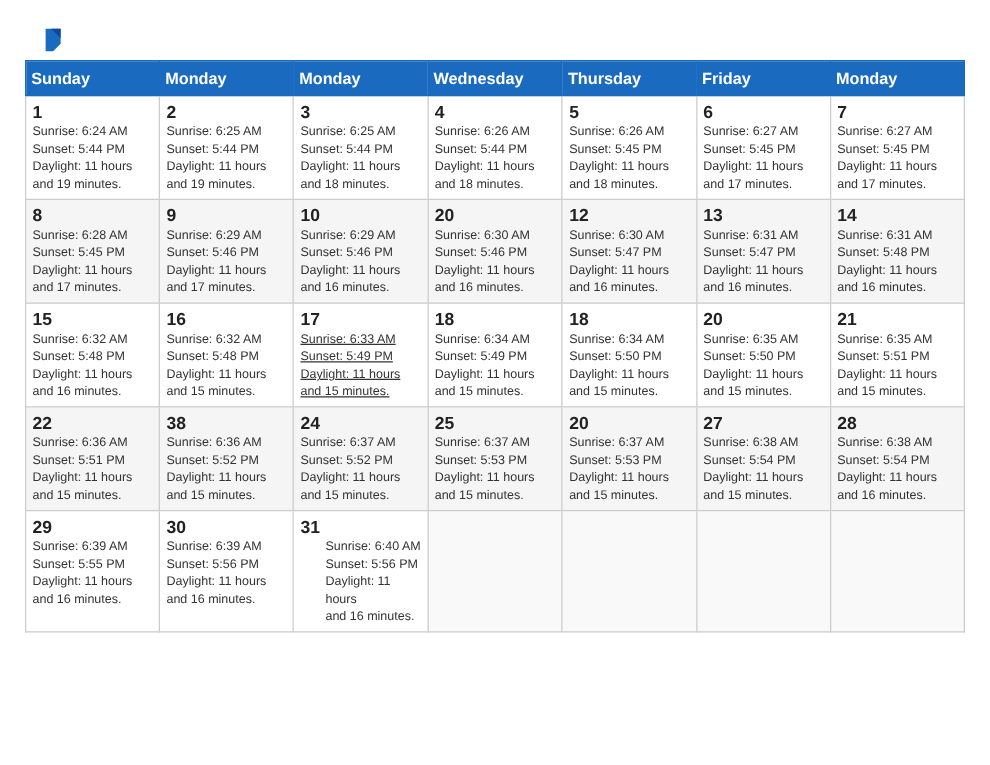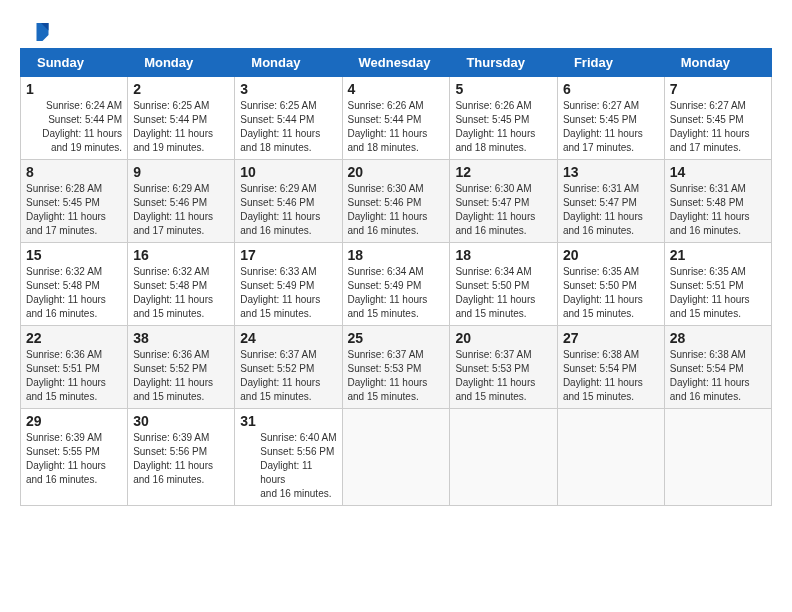--- a/index.html
+++ b/index.html
@@ -38,21 +38,21 @@
       color: #555;
     }
     .calendar {
       width: 100%;
       border-collapse: collapse;
       font-size: 11px;
     }
     .calendar thead tr th {
       background-color: #1a6abf;
       color: #fff;
-      padding: 6px 16px;
+      padding: 6px 4px;
       text-align: left;
       font-size: 13px;
       font-weight: bold;
       border: 1px solid #1a6abf;
     }
     .calendar tbody tr td {
       border: 1px solid #ccc;
       vertical-align: top;
       padding: 4px 5px;
       width: 108px;
@@ -108,21 +108,21 @@
         <th>Wednesday</th>
         <th>Thursday</th>
         <th>Friday</th>
         <th>Monday</th>
       </tr>
   </thead>
   <tbody id="calendar-body">
   <tr>
         <td>
           <span class="day-number">1</span>
-          <div class="day-info" style="white-space: pre-line; text-align: right;">Sunrise: 6:24 AM
+          <div class="day-info" style="white-space: pre-line;">Sunrise: 6:24 AM
 Sunset: 5:44 PM
 Daylight: 11 hours
 and 19 minutes.</div>
         </td>
         <td>
           <span class="day-number">2</span>
           <div class="day-info" style="white-space: pre-line;">Sunrise: 6:25 AM
 Sunset: 5:44 PM
 Daylight: 11 hours
 and 19 minutes.</div>
@@ -224,21 +224,21 @@
         </td>
         <td>
           <span class="day-number">16</span>
           <div class="day-info" style="white-space: pre-line;">Sunrise: 6:32 AM
 Sunset: 5:48 PM
 Daylight: 11 hours
 and 15 minutes.</div>
         </td>
         <td>
           <span class="day-number">17</span>
-          <div class="day-info" style="white-space: pre-line;">Sunrise: 6:33 AM
+          <div class="day-info" style="white-space: pre-line; text-decoration: underline;">Sunrise: 6:33 AM
 Sunset: 5:49 PM
 Daylight: 11 hours
 and 15 minutes.</div>
         </td>
         <td>
           <span class="day-number">18</span>
           <div class="day-info" style="white-space: pre-line;">Sunrise: 6:34 AM
 Sunset: 5:49 PM
 Daylight: 11 hours
 and 15 minutes.</div>

